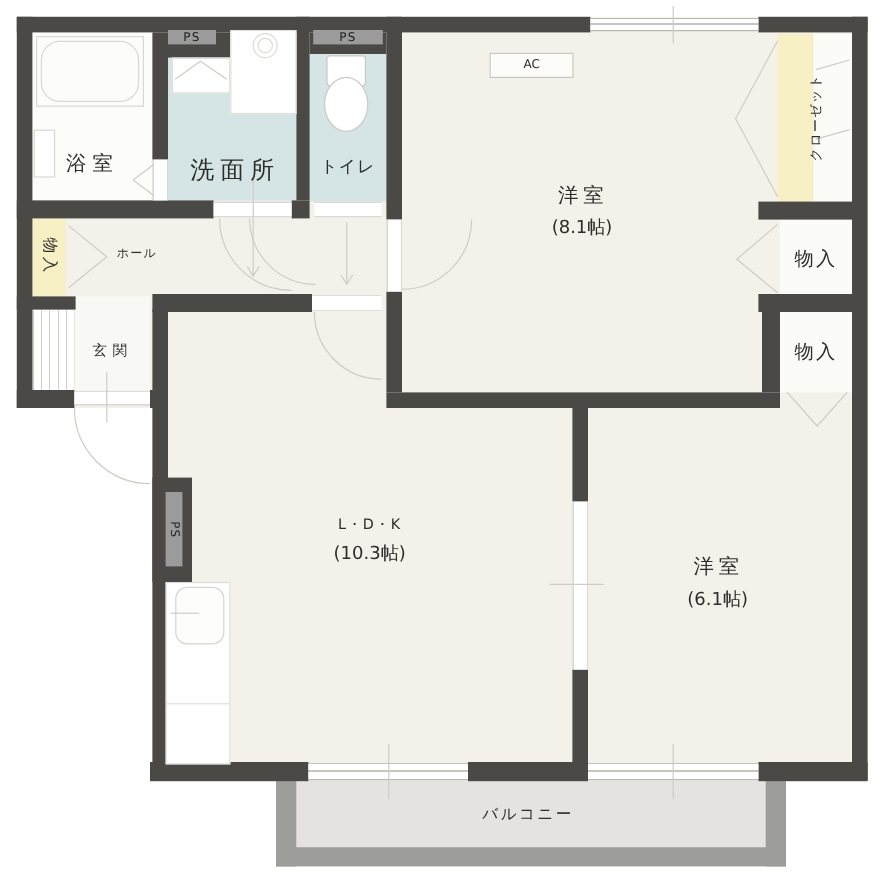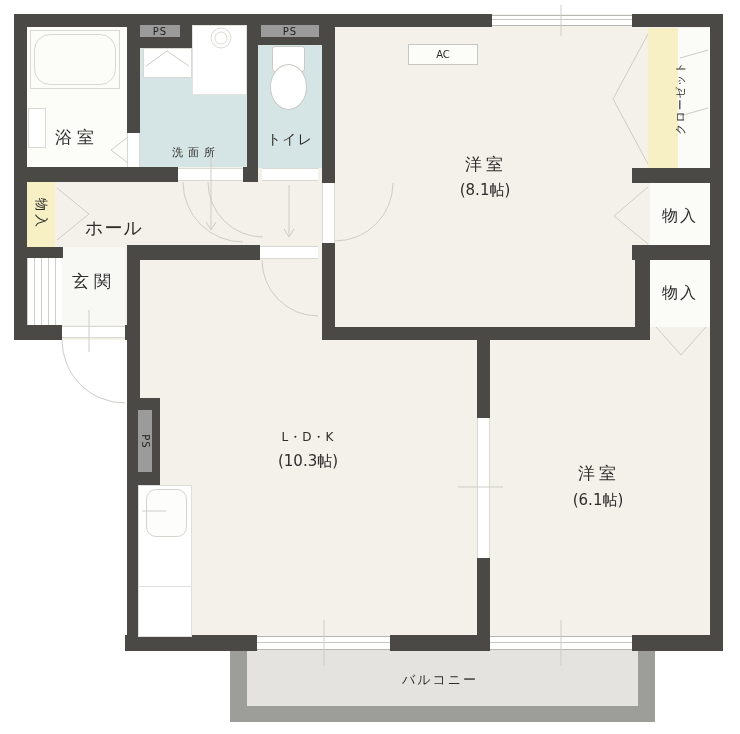--- a/index.html
+++ b/index.html
@@ -145,24 +145,24 @@
       <path d="M 146 66 L 167 51 L 189 66"></path>
       <path d="M 142 511 L 166 511"></path>
     </g>
     <g fill="none" stroke="#dcdcd6" stroke-width="1">
       <circle cx="221" cy="38" r="10"></circle>
       <circle cx="221" cy="38" r="6"></circle>
     </g>
   </svg>
 
   <div class="lbl" style="left:77px;top:137px;font-size:17px;letter-spacing:5px">浴室</div>
-  <div class="lbl" style="left:196px;top:152px;font-size:11px;letter-spacing:5px">洗面所</div>
+  <div class="lbl" style="left:196px;top:141px;font-size:20px;letter-spacing:5px">洗面所</div>
   <div class="lbl" style="left:290px;top:139px;font-size:14px;letter-spacing:1px">トイレ</div>
-  <div class="lbl" style="left:114px;top:228px;font-size:18px;letter-spacing:1px">ホール</div>
-  <div class="lbl" style="left:94px;top:281px;font-size:17px;letter-spacing:5px">玄関</div>
+  <div class="lbl" style="left:114px;top:212px;font-size:10px;letter-spacing:1px">ホール</div>
+  <div class="lbl" style="left:94px;top:292px;font-size:12px;letter-spacing:5px">玄関</div>
   <div class="lbl vcw" style="left:41px;top:214px;font-size:13px;letter-spacing:3px">物入</div>
   <div class="lbl vccw" style="left:680px;top:98px;font-size:11px;letter-spacing:1px">クローゼット</div>
   <div class="lbl" style="left:680px;top:216px;font-size:16px;letter-spacing:2px">物入</div>
   <div class="lbl" style="left:680px;top:293px;font-size:16px;letter-spacing:2px">物入</div>
   <div class="lbl" style="left:486px;top:164px;font-size:17px;letter-spacing:4px">洋室</div>
   <div class="lbl" style="left:485px;top:190px;font-size:15px">(8.1帖)</div>
   <div class="lbl" style="left:599px;top:473px;font-size:17px;letter-spacing:4px">洋室</div>
   <div class="lbl" style="left:598px;top:500px;font-size:15px">(6.1帖)</div>
   <div class="lbl" style="left:308px;top:437px;font-size:12px;letter-spacing:1px">L・D・K</div>
   <div class="lbl" style="left:308px;top:461px;font-size:15px">(10.3帖)</div>

